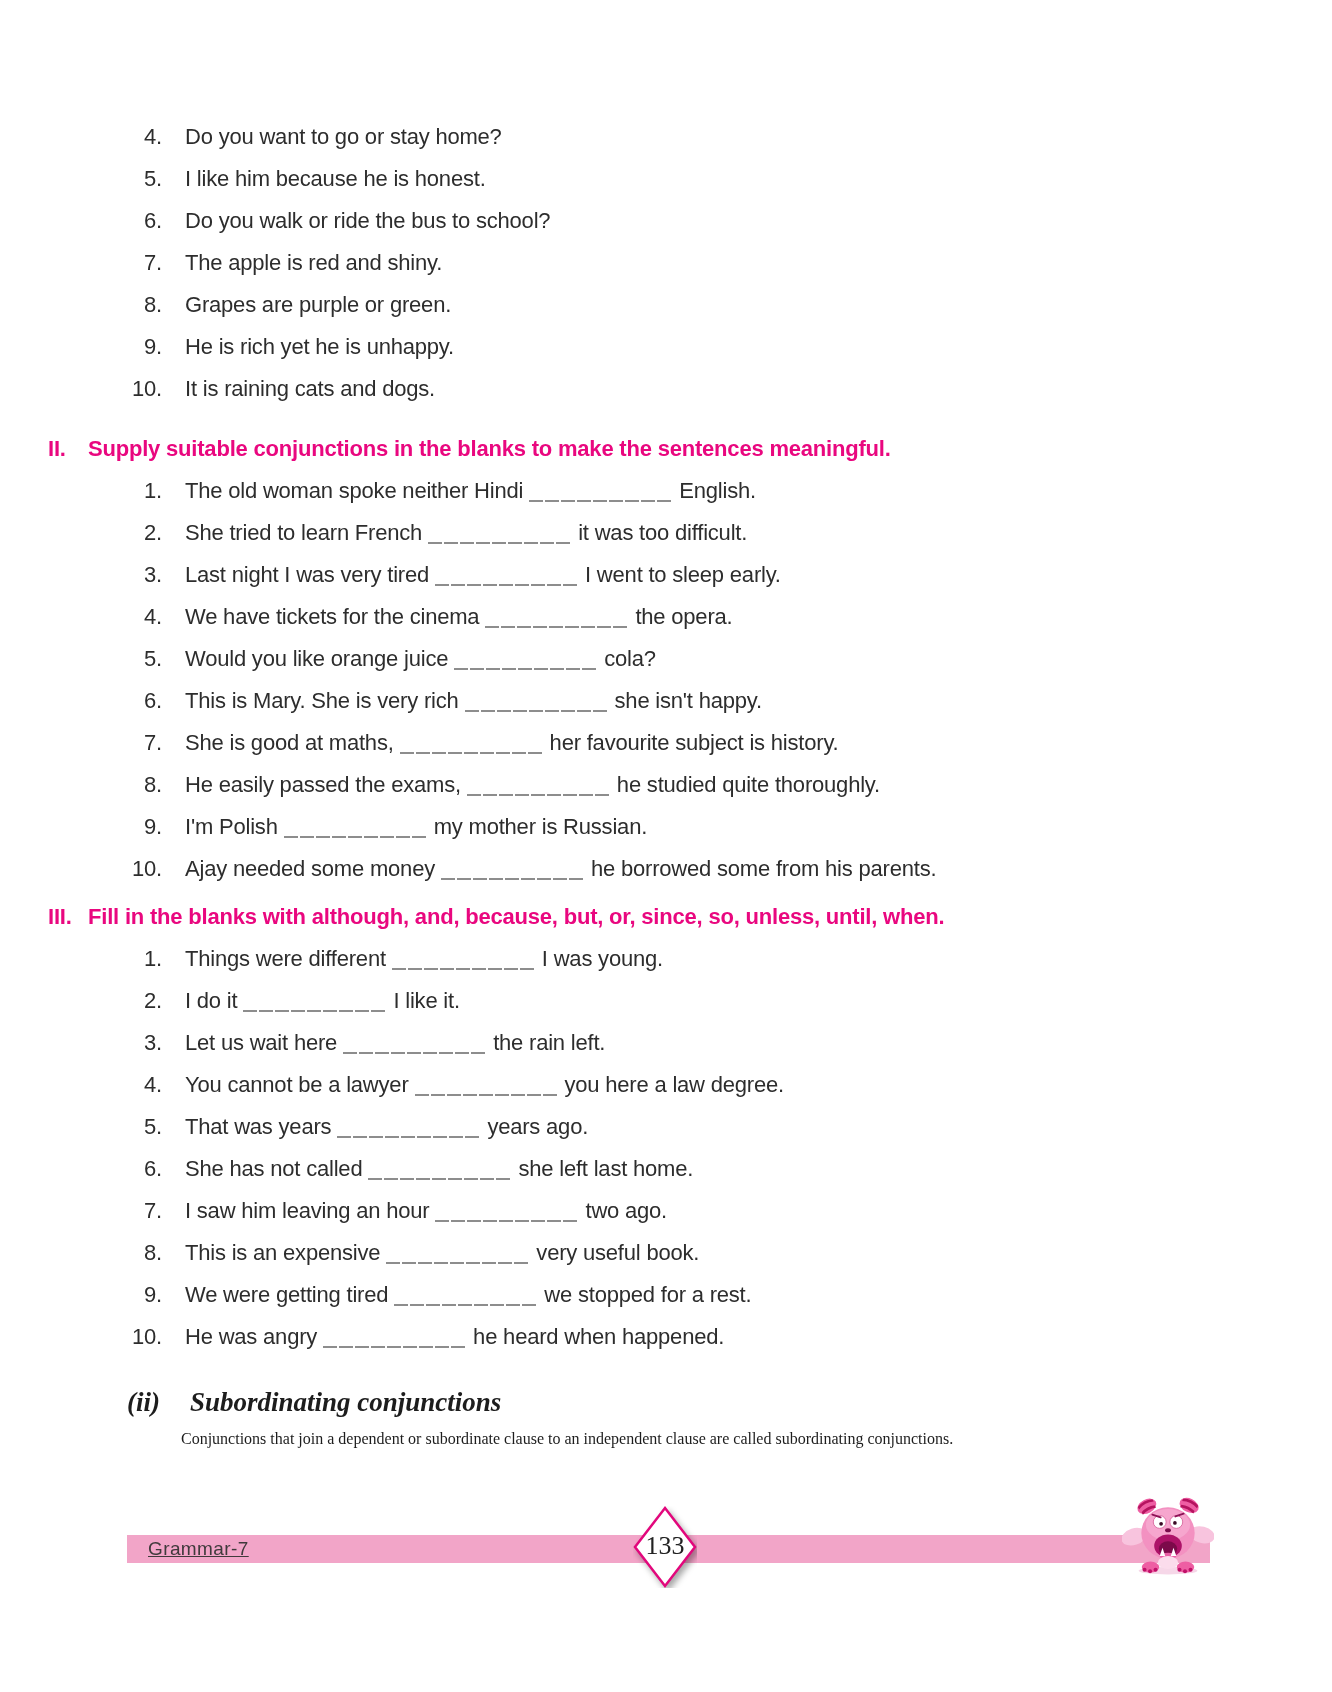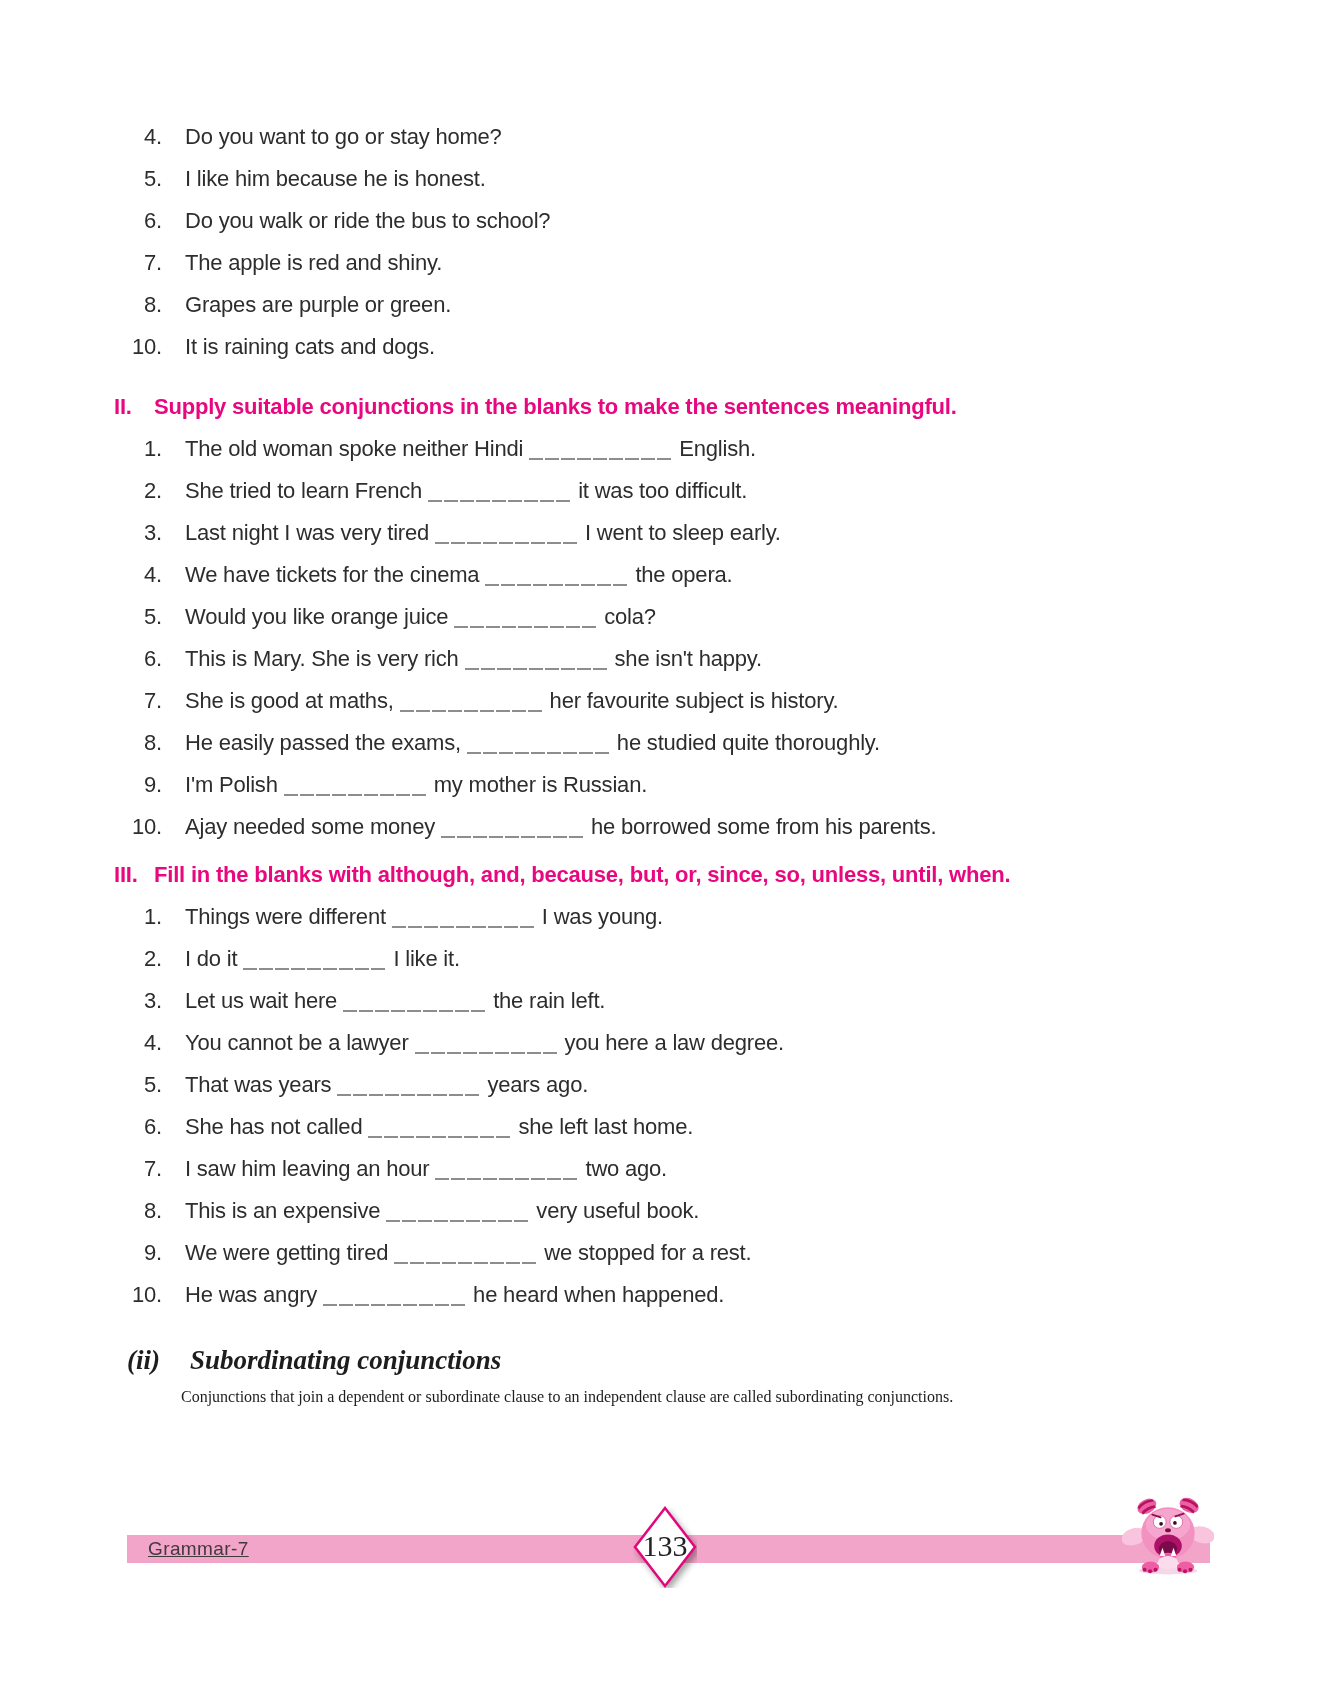--- a/index.html
+++ b/index.html
@@ -10,21 +10,21 @@
   }
   .content{position:absolute;top:116px;left:0;width:1332px;}
   .row{height:42px;line-height:42px;padding-left:114px;white-space:nowrap;
     font-size:22px;letter-spacing:-0.2px;}
   .row .num{display:inline-block;width:48px;text-align:right;margin-right:23px;}
   .blank{
     display:inline-block;width:144px;height:16px;margin:0 6px;
     background:repeating-linear-gradient(90deg,#8d8d8d 0 14px,rgba(0,0,0,0) 14px 16px) left bottom / 100% 2px no-repeat;
     transform:translateY(4px);
   }
-  .sec-head{height:42px;line-height:42px;padding-left:114px;white-space:nowrap;
+  .sec-head{height:42px;line-height:42px;padding-left:48px;white-space:nowrap;
     font-size:22px;font-weight:bold;color:#E9077F;letter-spacing:-0.2px;}
   .sec-head .roman{display:inline-block;width:40px;}
   .sec-head.second{margin-top:18px;}
   .sec-head.third{margin-top:6px;}
   .sub-head{margin-top:26px;height:36px;line-height:36px;padding-left:127px;
     font-family:"Liberation Serif",serif;font-style:italic;font-weight:bold;
     font-size:27px;color:#1d1d1d;white-space:nowrap;}
   .sub-head .sub-numeral{display:inline-block;width:63px;}
   .para{
     margin:2px 0 0 119px;width:1096px;
@@ -32,34 +32,35 @@
     color:#1d1d1d;text-align:justify;text-indent:62px;
   }
   .footer-bar{position:absolute;left:127px;top:1535px;width:1083px;height:28px;
     background:#F2A5C8;}
   .footer-book{position:absolute;left:148px;top:1535px;height:28px;line-height:28px;
     font-size:19px;color:#403a3c;letter-spacing:0.4px;text-decoration:underline;}
   .diamond-wrap{position:absolute;left:633px;top:1506px;width:64px;height:82px;}
   .diamond-wrap svg{display:block;}
   .page-num{
     position:absolute;left:0;top:0;width:64px;height:82px;line-height:80px;
-    text-align:center;font-family:"Liberation Serif",serif;font-size:30px;color:#222;
+    text-align:center;font-family:"Liberation Serif",serif;font-size:26px;color:#222;
   }
   .mascot{position:absolute;left:1122px;top:1490px;width:92px;height:86px;}
 </style>
 </head>
 <body>
 
 <div class="content">
 
   <div class="row"><span class="num">4.</span><span>Do you want to go or stay home?</span></div>
   <div class="row"><span class="num">5.</span><span>I like him because he is honest.</span></div>
   <div class="row"><span class="num">6.</span><span>Do you walk or ride the bus to school?</span></div>
   <div class="row"><span class="num">7.</span><span>The apple is red and shiny.</span></div>
   <div class="row"><span class="num">8.</span><span>Grapes are purple or green.</span></div>
+  <div class="row"><span class="num">9.</span><span>He is rich yet he is unhappy.</span></div>
   <div class="row"><span class="num">10.</span><span>It is raining cats and dogs.</span></div>
 
   <div class="sec-head second">
     <span class="roman">II.</span><span>Supply suitable conjunctions in the blanks to make the sentences meaningful.</span>
   </div>
   <div class="row"><span class="num">1.</span><span>The old woman spoke neither Hindi</span><span class="blank"></span><span>English.</span></div>
   <div class="row"><span class="num">2.</span><span>She tried to learn French</span><span class="blank"></span><span>it was too difficult.</span></div>
   <div class="row"><span class="num">3.</span><span>Last night I was very tired</span><span class="blank"></span><span>I went to sleep early.</span></div>
   <div class="row"><span class="num">4.</span><span>We have tickets for the cinema</span><span class="blank"></span><span>the opera.</span></div>
   <div class="row"><span class="num">5.</span><span>Would you like orange juice</span><span class="blank"></span><span>cola?</span></div>

